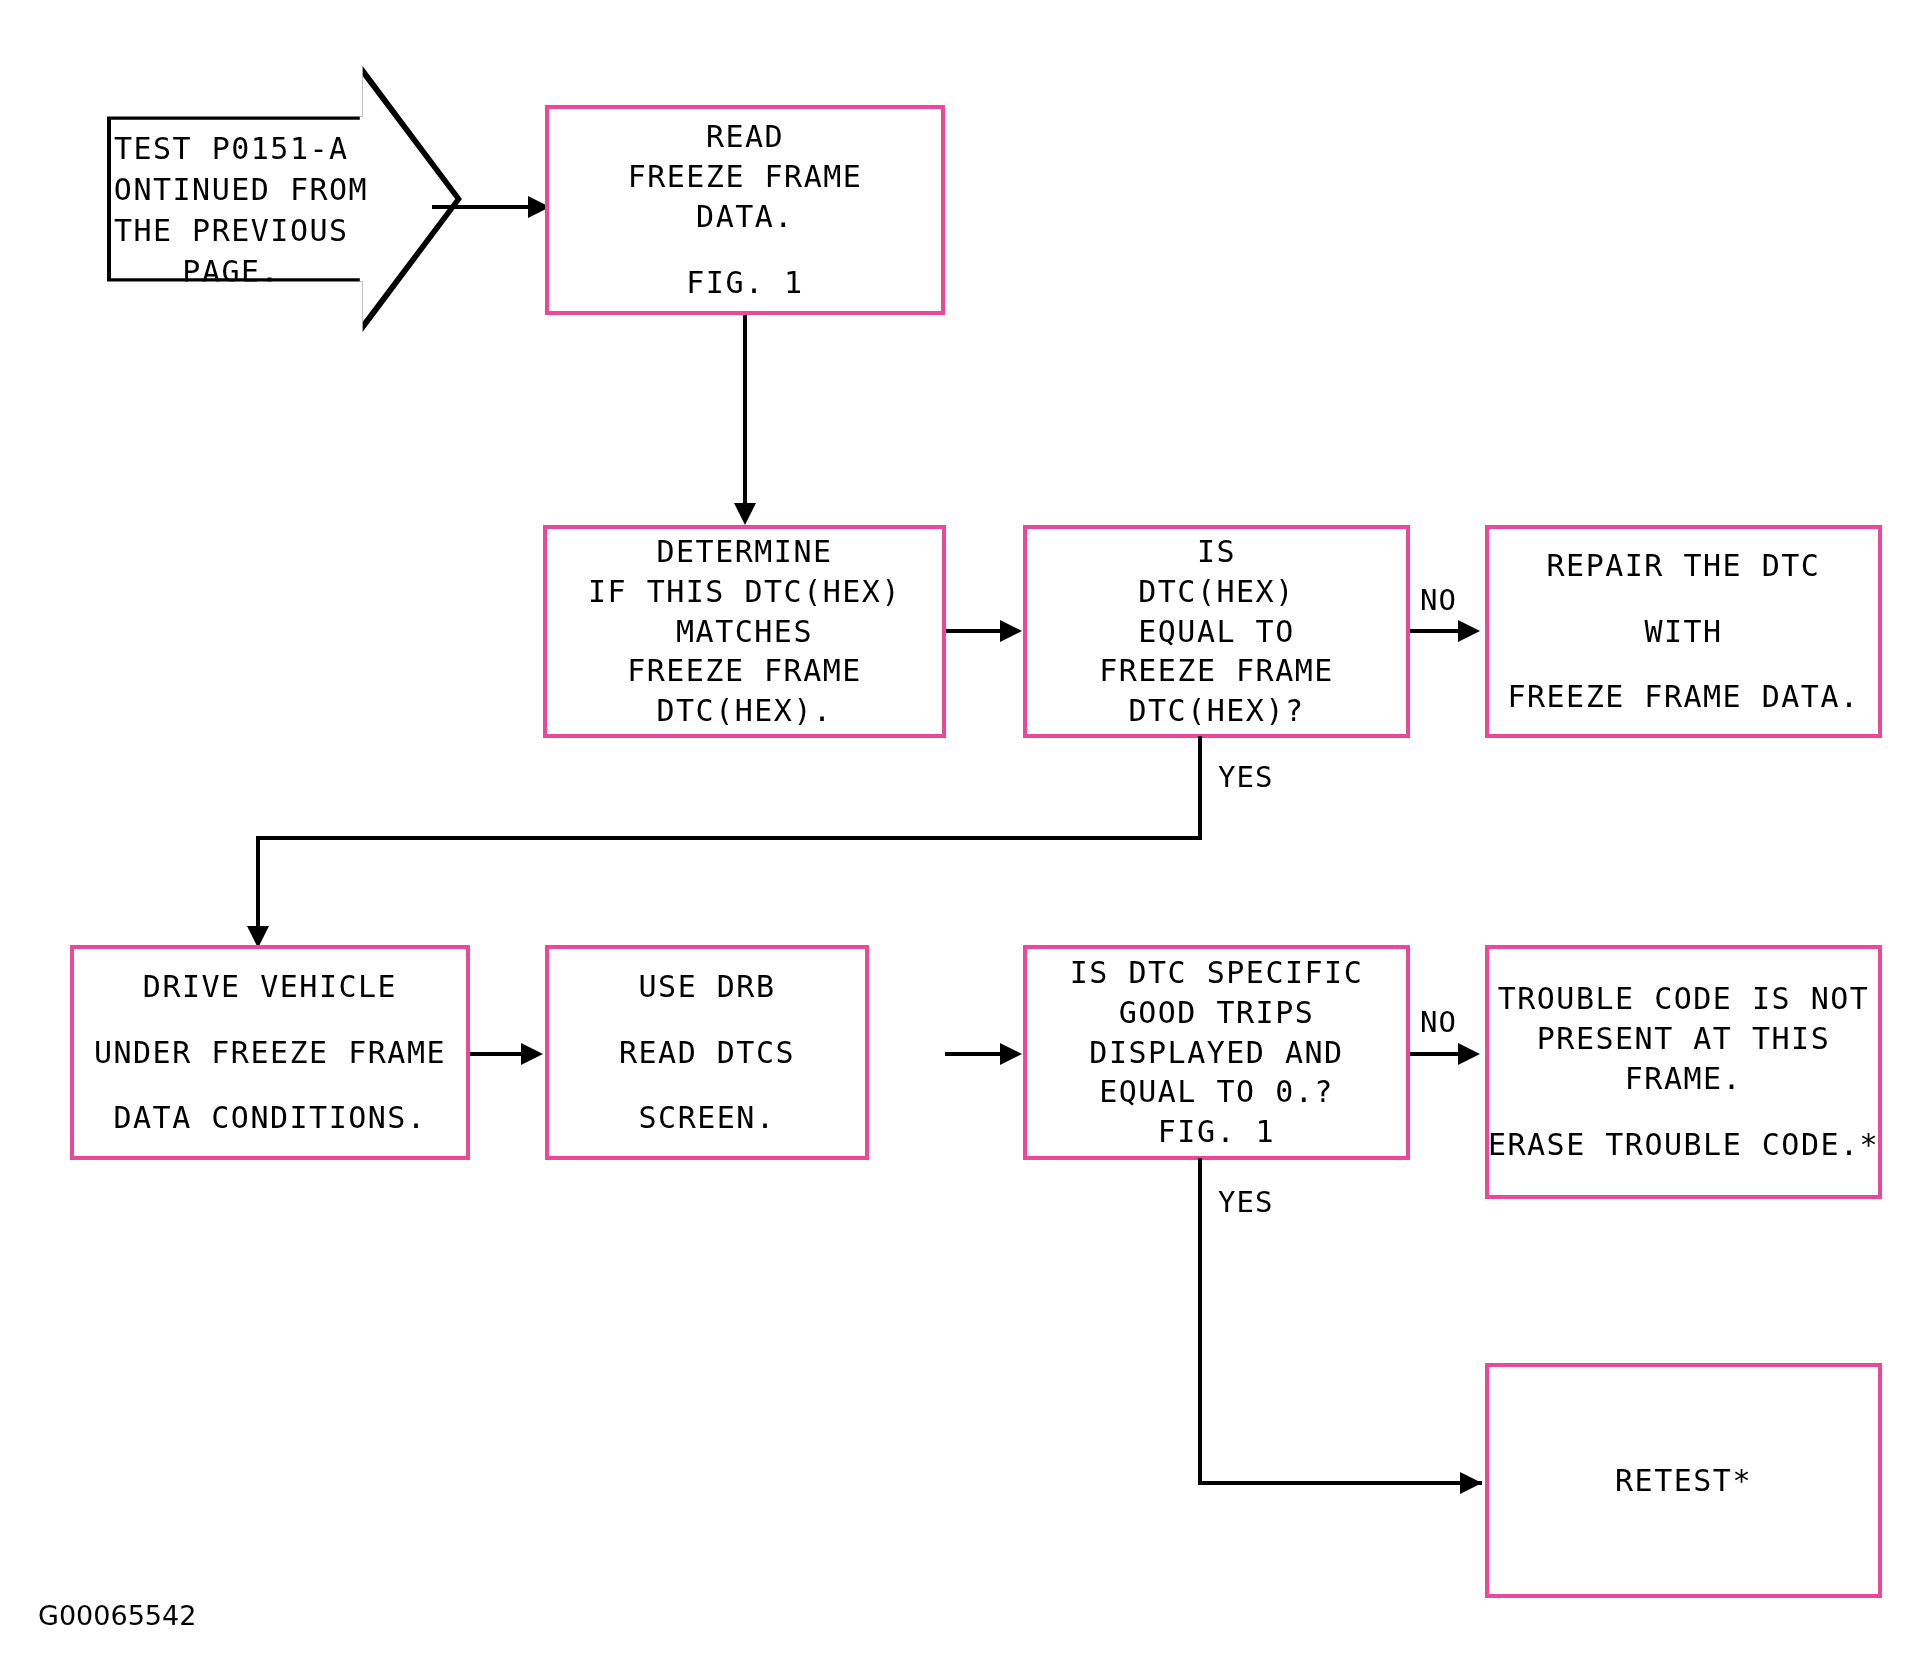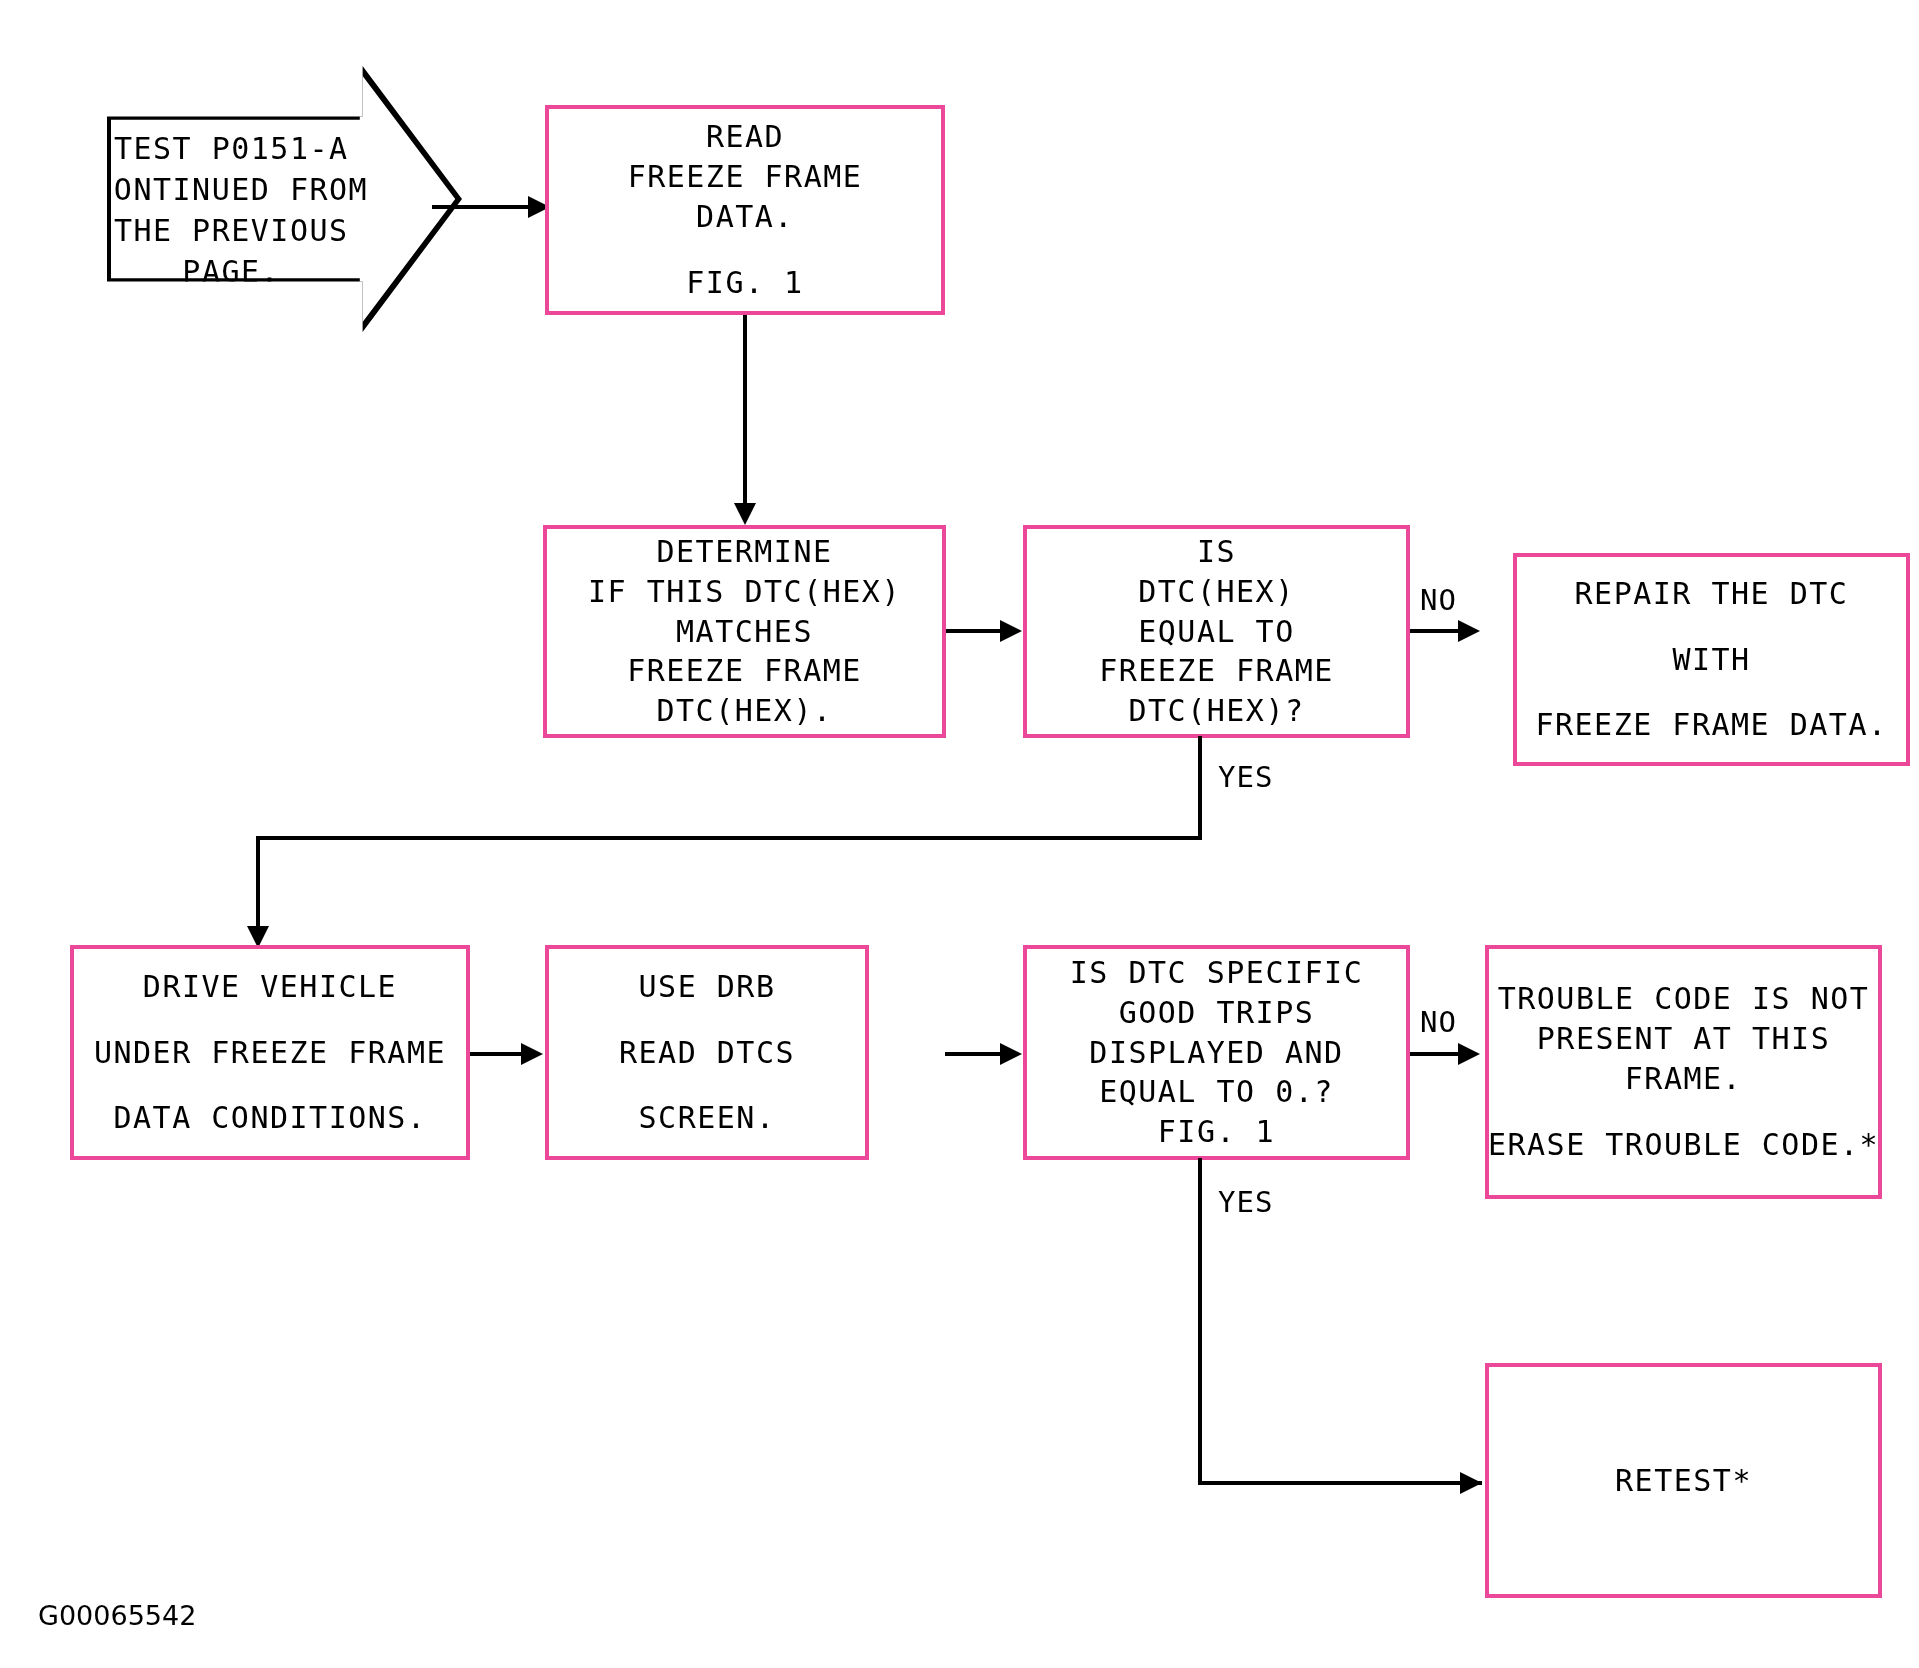--- a/index.html
+++ b/index.html
@@ -152,21 +152,21 @@
     <div class="line">DTC(HEX)</div>
     <div class="line">EQUAL TO</div>
     <div class="line">FREEZE FRAME</div>
     <div class="line">DTC(HEX)?</div>
   </div>
 
   <div class="hline" style="left:1410px; top:629px; width:52px;"></div>
   <div class="arrowhead-right" style="left:1458px; top:620px;"></div>
   <div class="edge-label" style="left:1420px; top:583px;">NO</div>
 
-  <div class="node" style="left:1485px; top:553px; width:397px; height:213px;margin-left:28px;">
+  <div class="node" style="left:1485px; top:525px; width:397px; height:213px;">
     <div class="line">REPAIR THE DTC</div>
     <div class="gap"></div>
     <div class="line">WITH</div>
     <div class="gap"></div>
     <div class="line">FREEZE FRAME DATA.</div>
   </div>
 
   <div class="vline" style="left:1198px; top:736px; height:104px;"></div>
   <div class="hline" style="left:256px; top:836px; width:946px;"></div>
   <div class="vline" style="left:256px; top:836px; height:100px;"></div>

